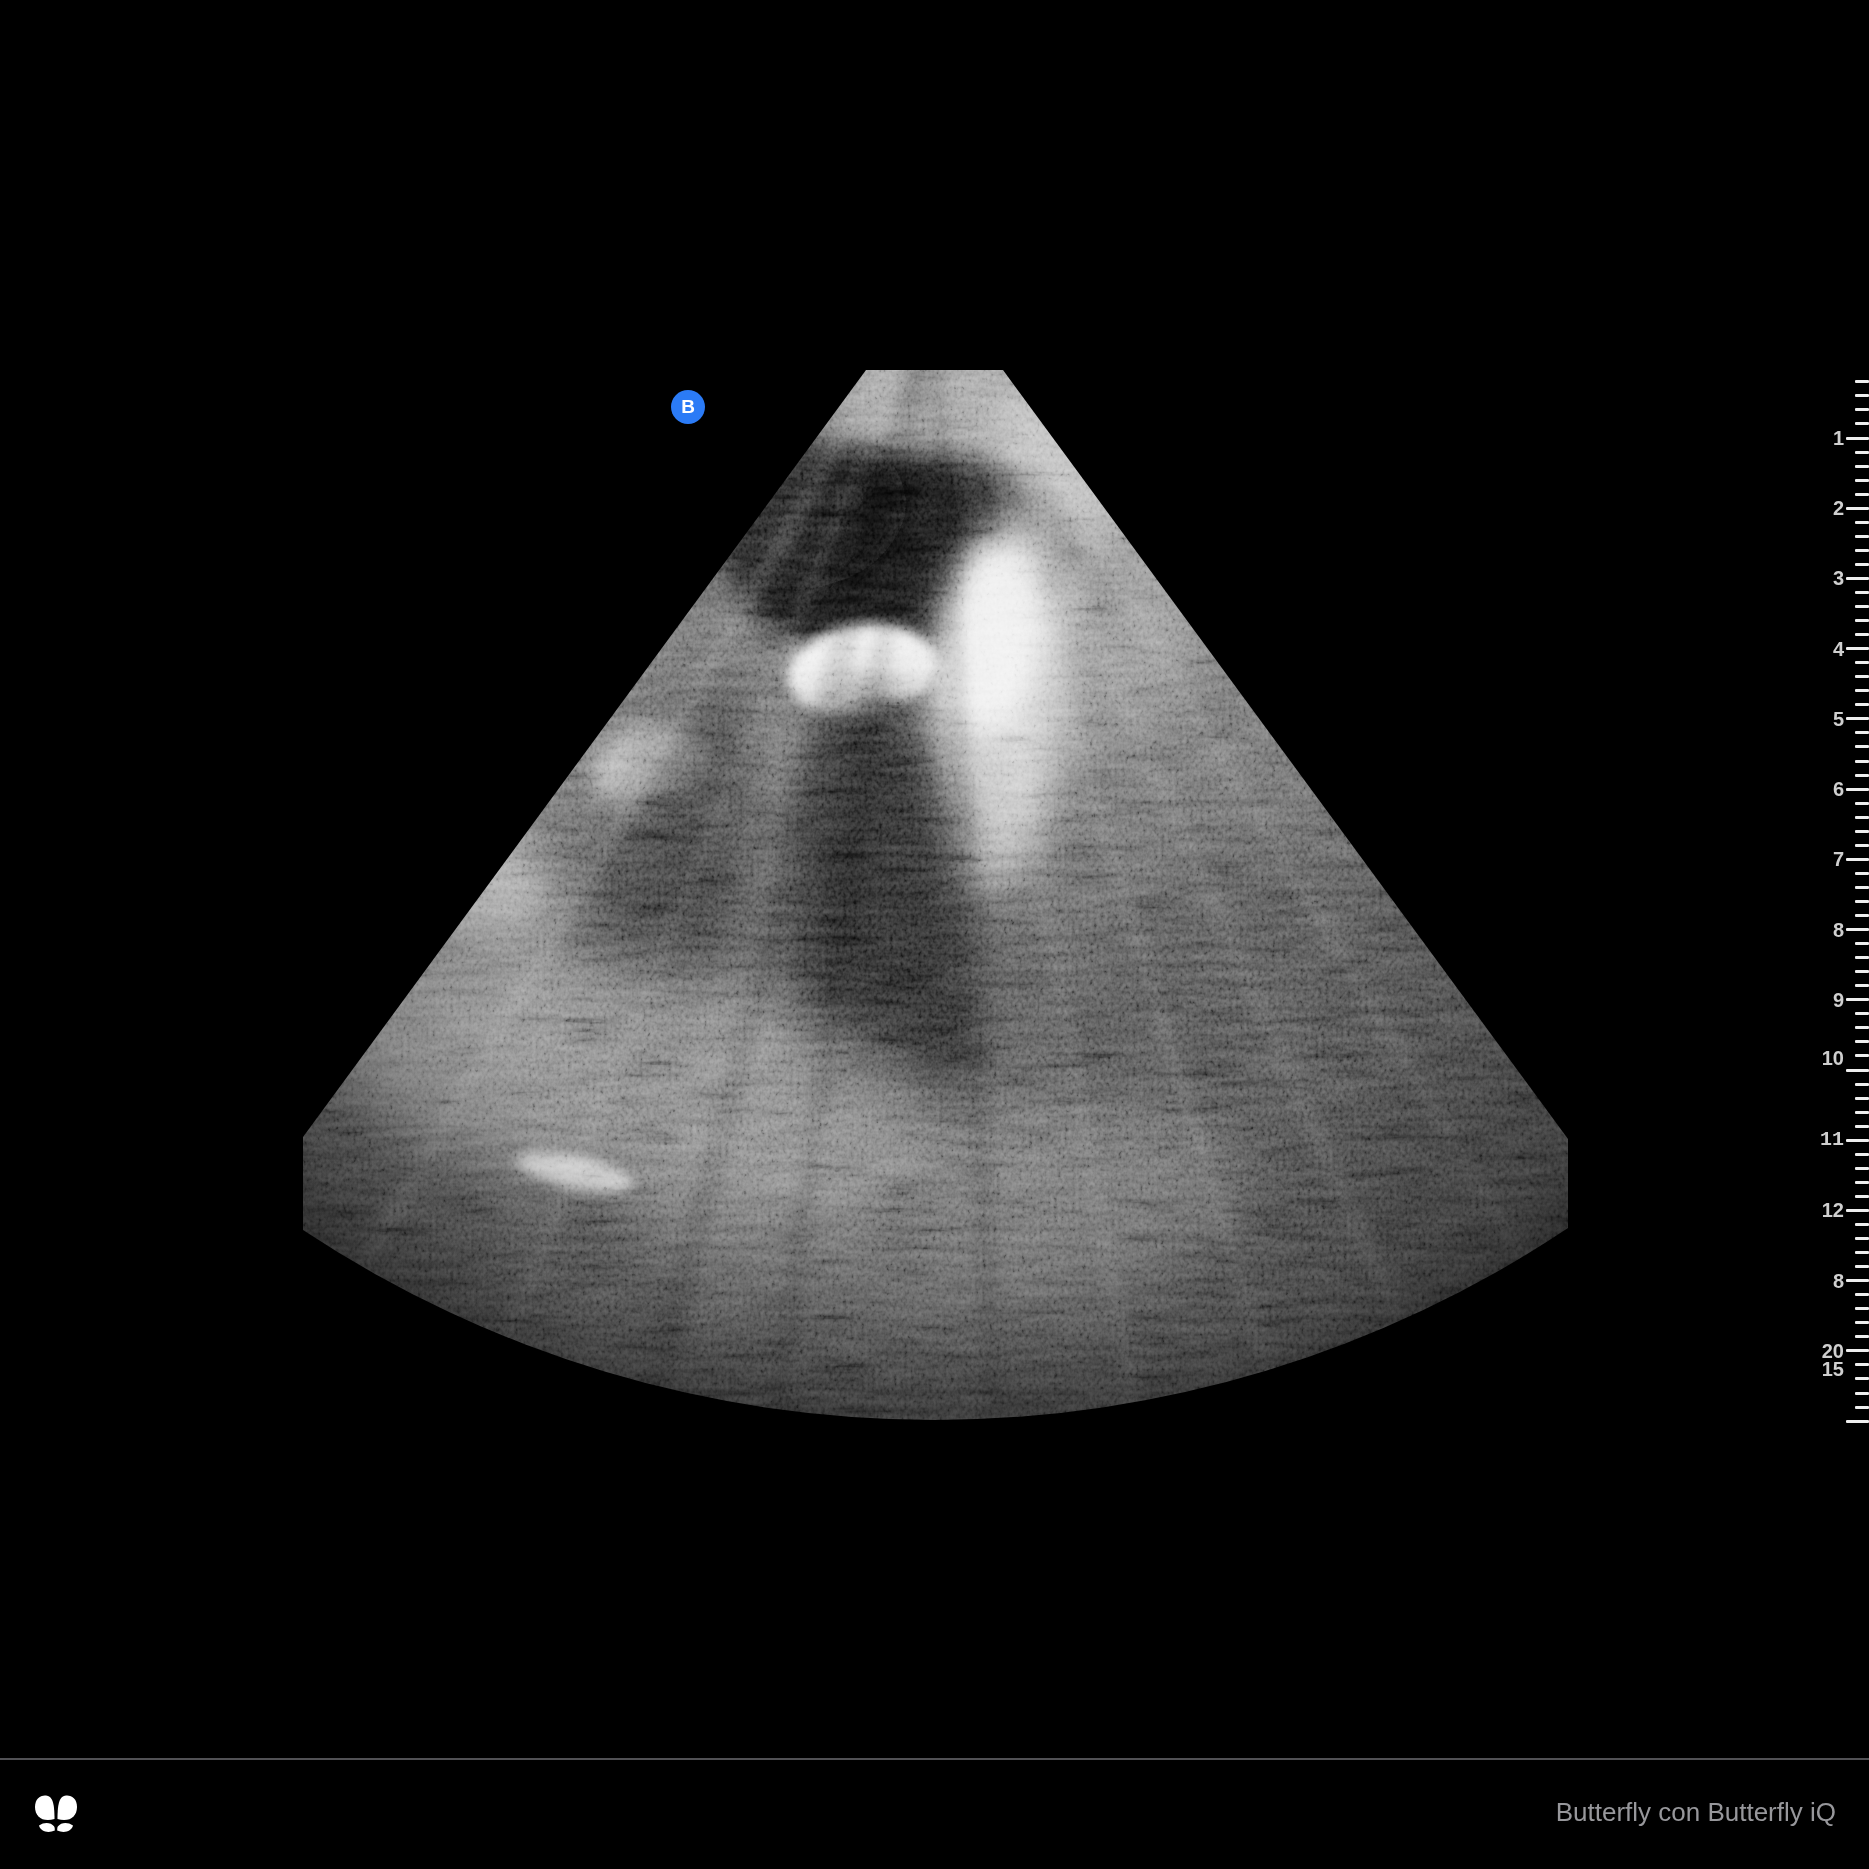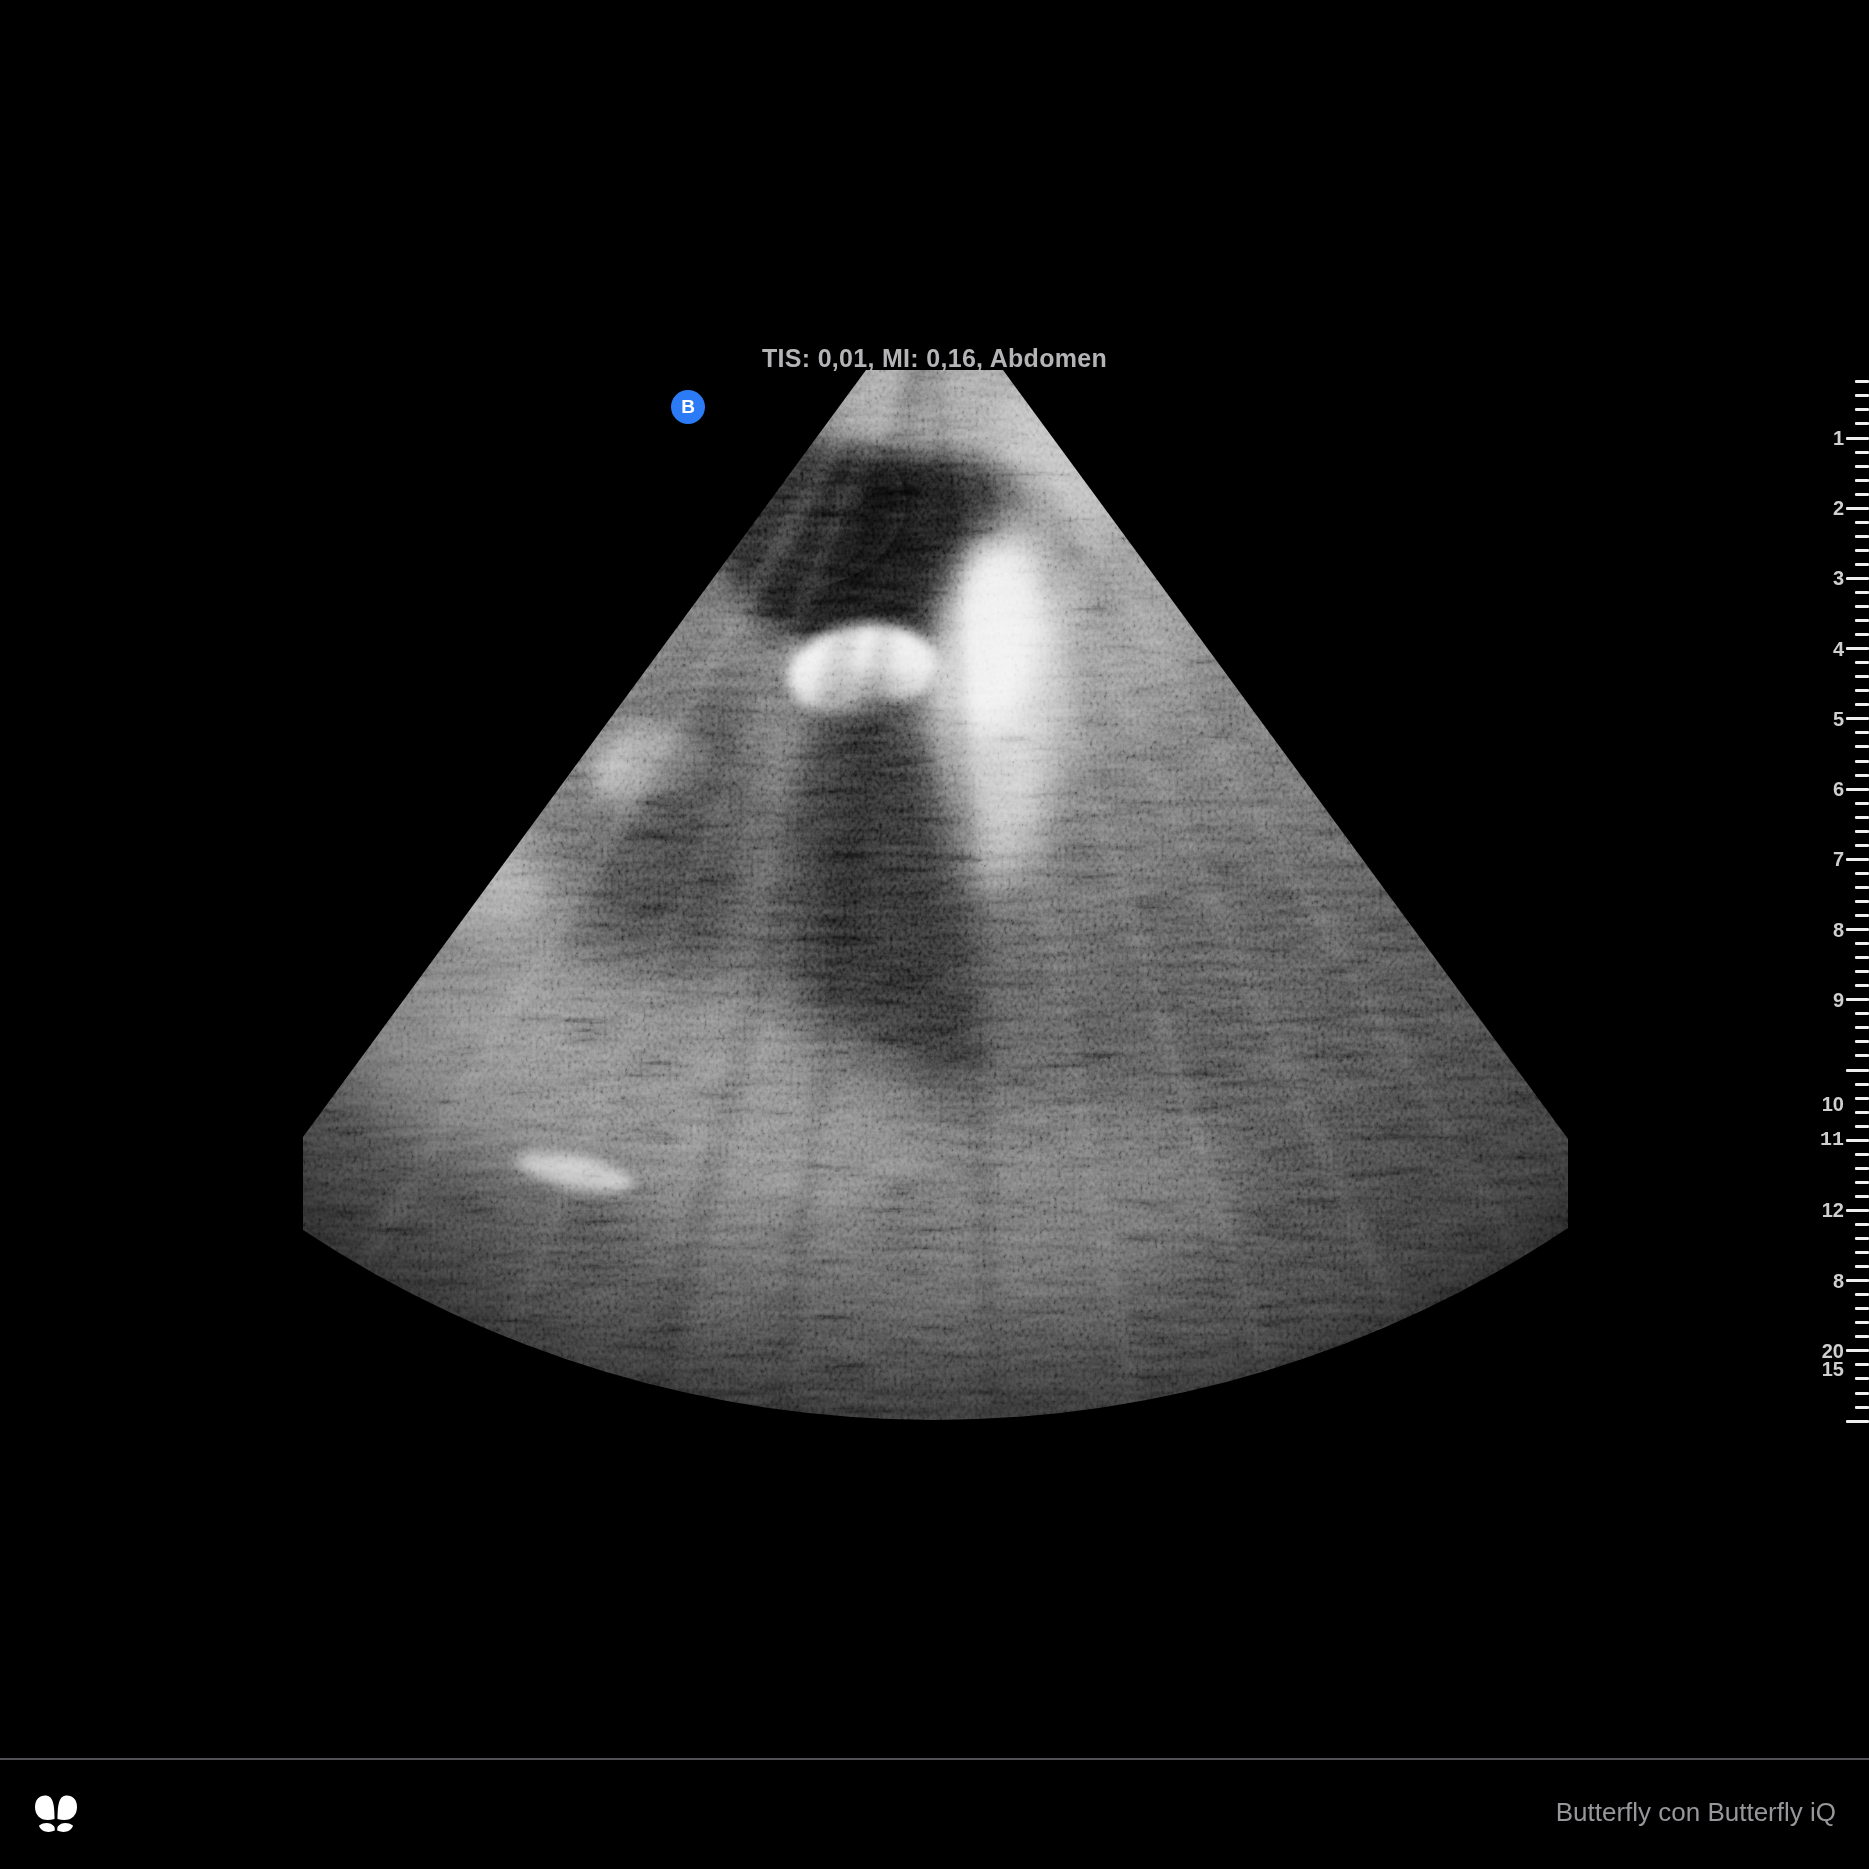--- a/index.html
+++ b/index.html
@@ -162,21 +162,20 @@
       </g>
 
       <rect width="1869" height="1869" filter="url(#noiseFine)" opacity="0.5" style="mix-blend-mode:soft-light"></rect>
       <rect width="1869" height="1869" filter="url(#noiseCoarse)" opacity="0.42" style="mix-blend-mode:soft-light"></rect>
 
       <rect width="1869" height="1869" fill="url(#vigG)"></rect>
       <rect width="1869" height="1869" fill="url(#sideG)"></rect>
     </g>
   </svg>
 
-  <div class="status-text">TIS: 0,01, MI: 0,16, Abdomen</div>
 
   <div class="mode-badge">
     <span>B</span>
   </div>
 
   <div class="ruler" id="depth-ruler">
       <div class="tick" style="top: 380.344px;"></div>
       <div class="tick" style="top: 394.388px;"></div>
       <div class="tick" style="top: 408.432px;"></div>
       <div class="tick" style="top: 422.476px;"></div>
@@ -228,21 +227,21 @@
       <div class="tick" style="top: 956.148px;"></div>
       <div class="tick" style="top: 970.192px;"></div>
       <div class="tick" style="top: 984.236px;"></div>
       <div class="tick major" style="top: 998.28px;"></div>
       <div class="tick-label" style="top: 999.78px;">9</div>
       <div class="tick" style="top: 1012.32px;"></div>
       <div class="tick" style="top: 1026.37px;"></div>
       <div class="tick" style="top: 1040.41px;"></div>
       <div class="tick" style="top: 1054.46px;"></div>
       <div class="tick major" style="top: 1068.5px;"></div>
-      <div class="tick-label" style="top: 1104px;">10</div>
+      <div class="tick-label" style="top: 1058px;">10</div>
       <div class="tick" style="top: 1082.54px;"></div>
       <div class="tick" style="top: 1096.59px;"></div>
       <div class="tick" style="top: 1110.63px;"></div>
       <div class="tick" style="top: 1124.68px;"></div>
       <div class="tick major" style="top: 1138.72px;"></div>
       <div class="tick-label" style="top: 1140.22px; font-family: Liberation Mono, monospace;">11</div>
       <div class="tick" style="top: 1152.76px;"></div>
       <div class="tick" style="top: 1166.81px;"></div>
       <div class="tick" style="top: 1180.85px;"></div>
       <div class="tick" style="top: 1194.9px;"></div>

